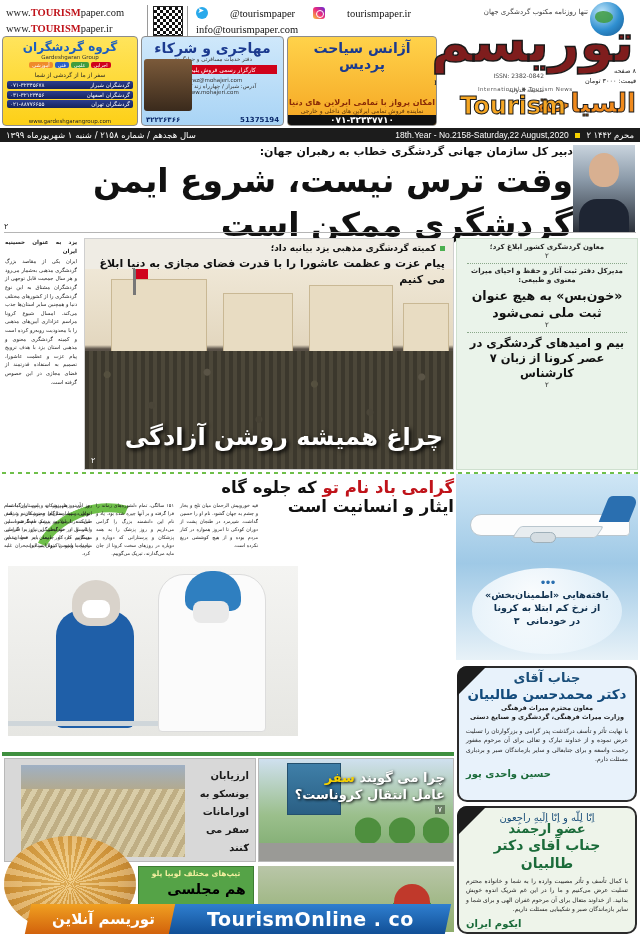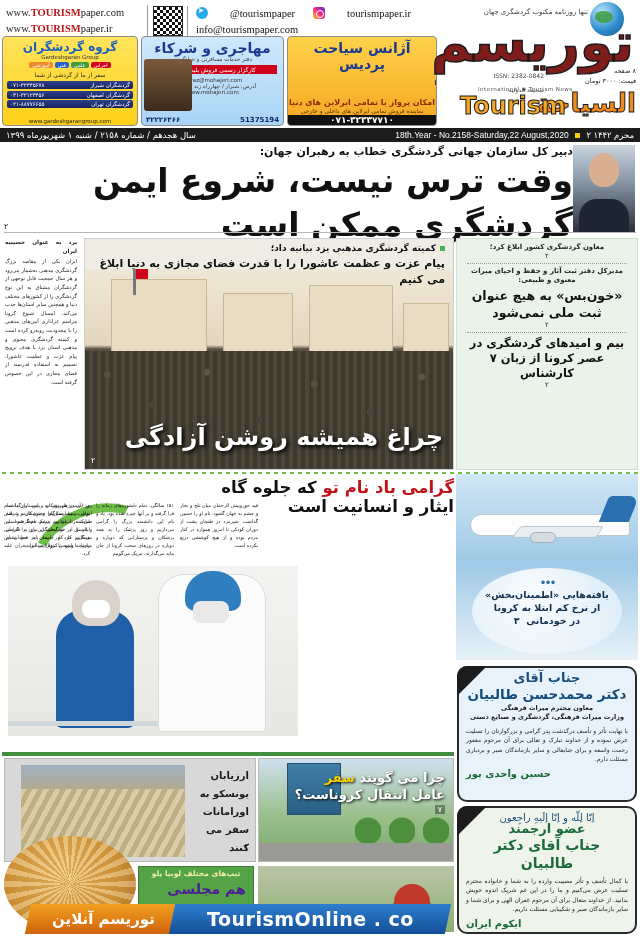--- a/index.html
+++ b/index.html
@@ -286,21 +286,21 @@
   .ricebox { position: absolute; left: 4px; top: 836px; width: 132px; height: 96px;
              border-radius: 50%; overflow: hidden;
              background: radial-gradient(circle at 45% 40%, #f0c46a 0%, #d79a3b 60%, #a9702a 100%); }
   .rice-tex { position: absolute; inset: 0;
               background: repeating-conic-gradient(from 15deg, rgba(255,255,255,.25) 0 6deg,
                           rgba(160,100,30,.22) 6deg 12deg); }
   .greenad { position: absolute; left: 138px; top: 866px; width: 116px; height: 66px;
              background: #55a347; border: 1px solid #3d7d33; }
   .greenad .ga-k { text-align: center; font-size: 7.5px; color: #f5f0a0; font-weight: bold;
                    margin-top: 2px; }
-  .greenad .ga-t { text-align: center; font-size: 14px; font-weight: bold; color: #4c1d95;
+  .greenad .ga-t { text-align: center; font-size: 14px; font-weight: bold; color: #000000;
                    line-height: 20px; margin-top: 1px; padding-left: 21px; }
   .tentbox { position: absolute; left: 258px; top: 866px; width: 196px; height: 66px;
              overflow: hidden; background: linear-gradient(180deg,#b9c6a8 0%, #8fae6e 100%); }
   .tent { position: absolute; right: 10px; bottom: 4px; width: 64px; height: 40px;
           background: radial-gradient(ellipse at 50% 100%, #3f8f3f 0 60%, transparent 61%); }
   .tent::after { content: ""; position: absolute; left: 14px; top: -4px; width: 36px;
                  height: 20px; background: #c0392b; border-radius: 18px 18px 0 0; }
   .sitters { position: absolute; left: 14px; bottom: 10px; width: 110px; height: 26px;
              background:
                radial-gradient(circle at 12% 70%, #2f2f2f 0 5px, transparent 6px),

